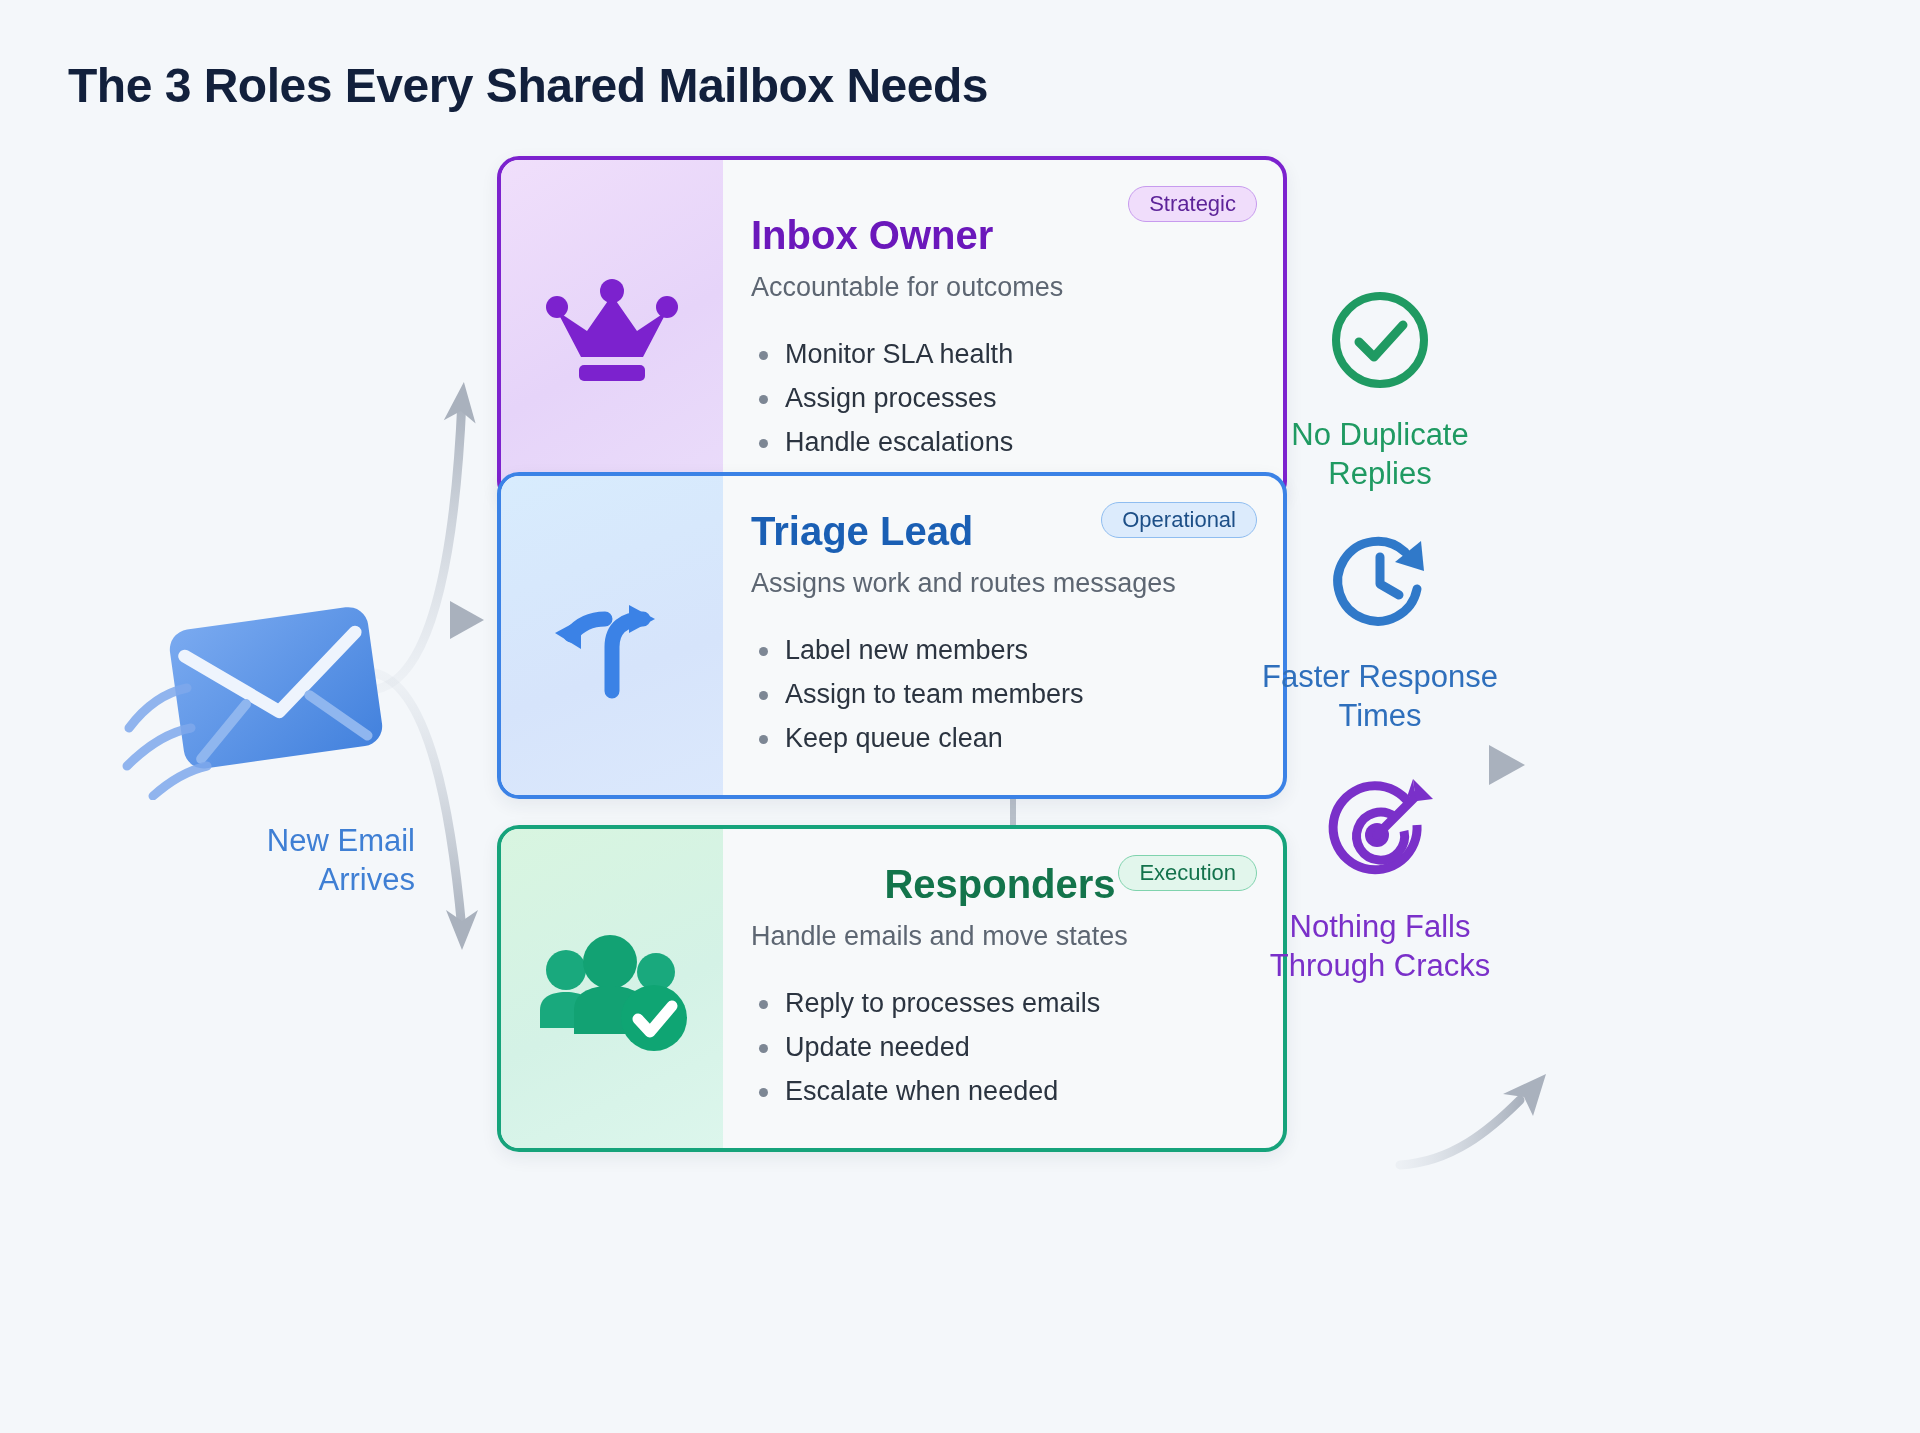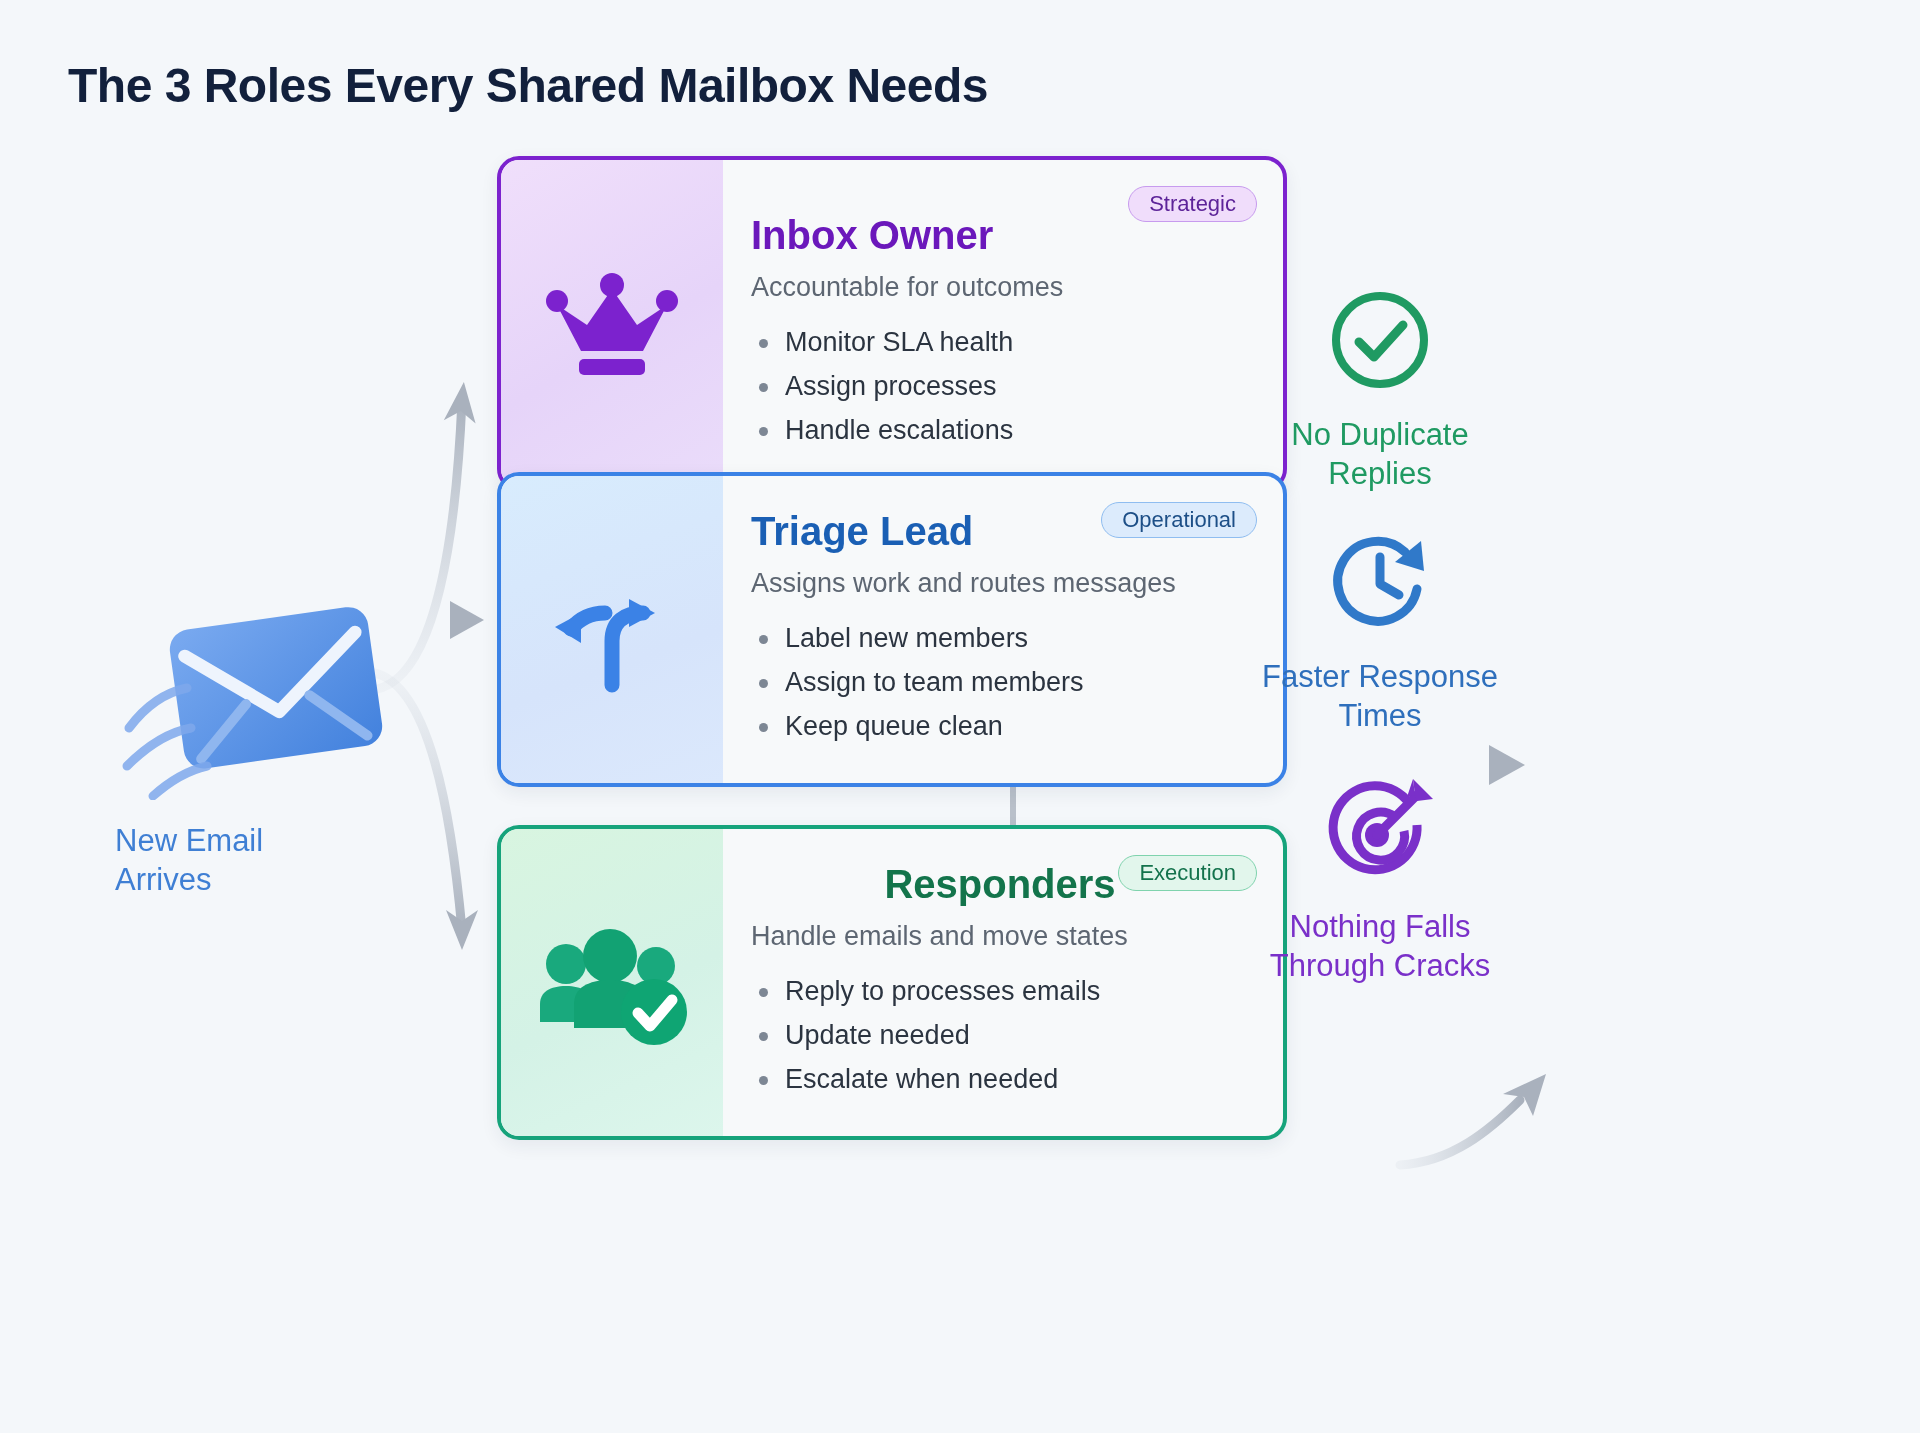--- a/index.html
+++ b/index.html
@@ -16,21 +16,21 @@
   .page-title{
     position:absolute; left:68px; top:58px;
     font-size:48px; font-weight:bold; letter-spacing:-0.5px;
     color:#12203c;
   }
 
   
   .connectors{ position:absolute; inset:0; pointer-events:none; }
 
   
-  .email-block{ position:absolute; left:115px; top:600px; width:300px; text-align:left; }
+  .email-block{ position:absolute; left:115px; top:600px; width:300px; text-align:right; }
   .email-icon{ width:300px; height:200px; position:relative; }
   .email-label{
     margin-top:22px; font-size:31px; line-height:1.25;
     color:#3f7fd4; font-weight:normal;
   }
 
   
   .card{
     position:absolute; width:790px;
     border-radius:22px; overflow:hidden;
@@ -38,21 +38,21 @@
     background:#f7f9fa;
     box-shadow:0 6px 18px rgba(25,40,70,.07);
   }
   .card-pane{
     width:222px; flex:0 0 222px;
     display:flex; align-items:center; justify-content:center;
   }
   .card-body{ flex:1; position:relative; padding:34px 34px 30px 28px; }
   .card-title{ font-size:40px; font-weight:bold; line-height:1.05; }
   .card-sub{ font-size:27px; color:#5d6672; margin-top:14px; line-height:1.3; max-width:430px; }
-  .card-list{ list-style:none; margin-top:20px; }
+  .card-list{ list-style:none; margin-top:32px; }
   .card-list li{
     position:relative; font-size:27px; color:#2b3440;
     padding-left:34px; margin-bottom:9px; line-height:1.3;
   }
   .card-list li::before{
     content:""; position:absolute; left:8px; top:14px;
     width:9px; height:9px; border-radius:50%; background:#7d8794;
   }
   .badge{
     position:absolute; top:26px; right:26px;

